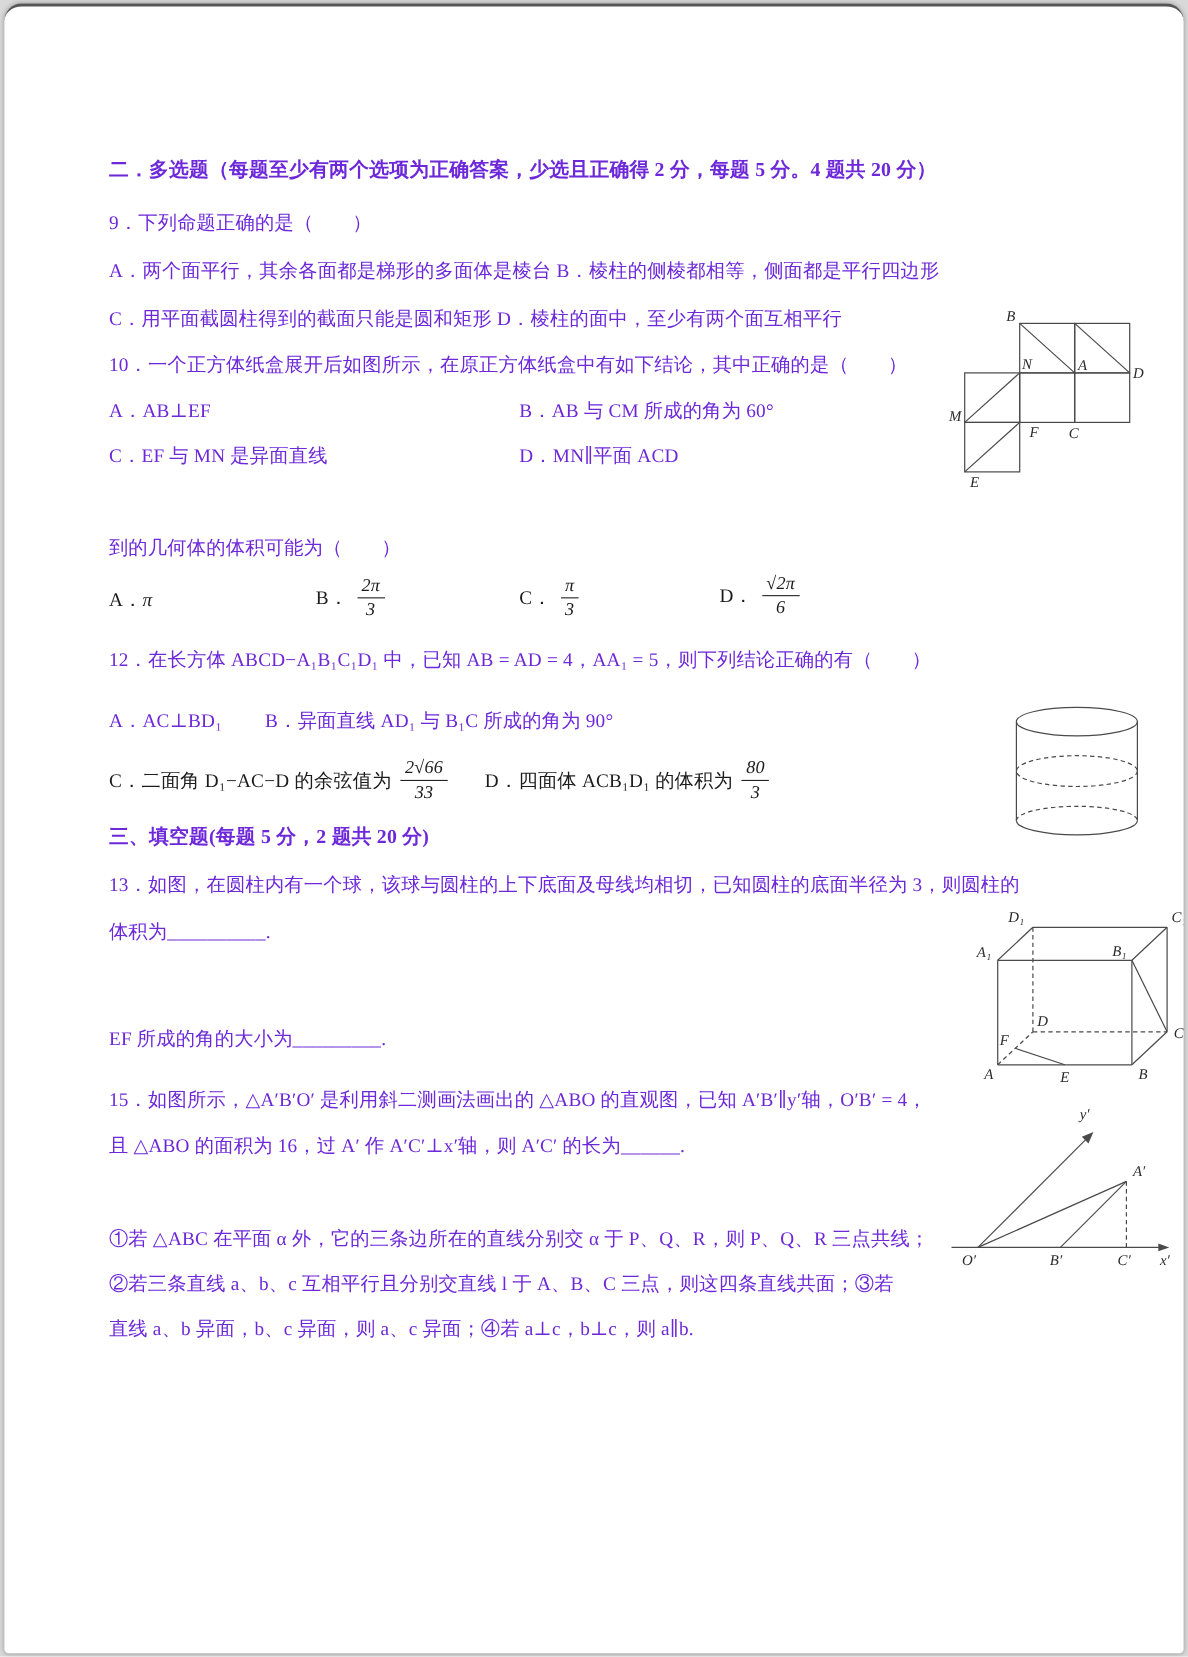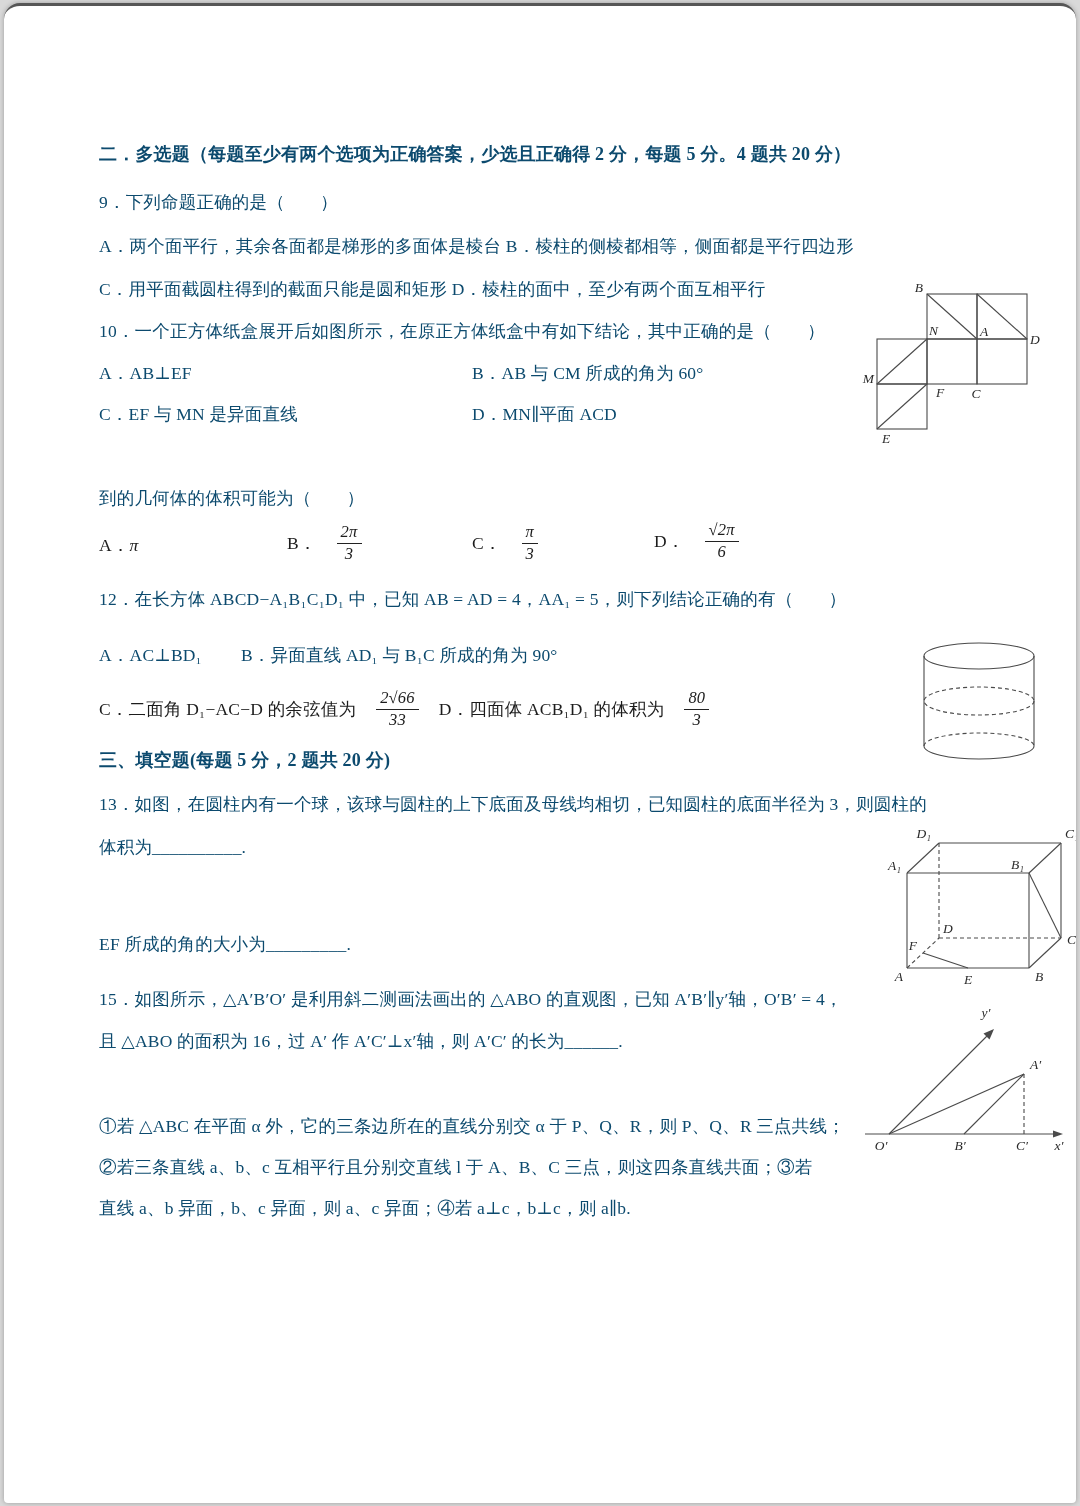--- a/index.html
+++ b/index.html
@@ -17,41 +17,41 @@
     background: #ffffff;
     border-radius: 16px 16px 4px 4px;
     border-top: 3px solid #565656;
     box-shadow: 0 0 5px rgba(0,0,0,.28);
     overflow: hidden;
   }
   .line {
     position: absolute;
     left: 95px;
     font-size: 17.5px;
-    color: #0c4a6e;
+    color: #6d28d9;
     white-space: nowrap;
     letter-spacing: 0.2px;
   }
   .bold { font-weight: bold; font-size: 18px; }
   .opt-row {
     position: absolute;
     display: flex;
     align-items: center;
     font-size: 17.5px;
     color: #1c1c1c;
     white-space: nowrap;
     letter-spacing: 0.2px;
   }
   .frac {
     display: inline-flex;
     flex-direction: column;
     align-items: center;
     line-height: 1.12;
     font-size: 16.5px;
-    margin: 0 20px;
+    margin: 0 8px;
     font-style: italic;
   }
   .frac .num { padding: 0 4px 1px; border-bottom: 1.4px solid #222; }
   .frac .den { padding-top: 1px; }
   svg.diagram { position: absolute; overflow: visible; }
   svg.diagram line, svg.diagram rect, svg.diagram path, svg.diagram ellipse {
     stroke: #4a4a4a; fill: none; stroke-width: 1.1;
   }
   svg.diagram .dashed { stroke-dasharray: 4 3; }
   svg.diagram text {
@@ -133,21 +133,21 @@
   <div class="line" style="top:581px">12．在长方体 ABCD−A₁B₁C₁D₁ 中，已知 AB = AD = 4，AA₁ = 5，则下列结论正确的有（　　）</div>
   <div class="line" style="top:637px">A．AC⊥BD₁</div>
   <div class="line" style="top:637px;left:237px">B．异面直线 AD₁ 与 B₁C 所成的角为 90°</div>
 
   <div class="opt-row" style="top:678px;left:95px;height:50px">
     <span>C．二面角 D₁−AC−D 的余弦值为</span>
     <span class="frac">
       <span class="num">2√66</span>
       <span class="den">33</span>
     </span>
-    <span style="">D．四面体 ACB₁D₁ 的体积为</span>
+    <span style="margin-left:26px">D．四面体 ACB₁D₁ 的体积为</span>
     <span class="frac">
       <span class="num">80</span>
       <span class="den">3</span>
     </span>
   </div>
 
   <svg class="diagram" style="left:903px;top:628px" width="145" height="135" viewBox="0 0 145 135">
     <ellipse cx="72" cy="22" rx="55" ry="13"></ellipse>
     <line x1="17" y1="22" x2="17" y2="112"></line>
     <line x1="127" y1="22" x2="127" y2="112"></line>

